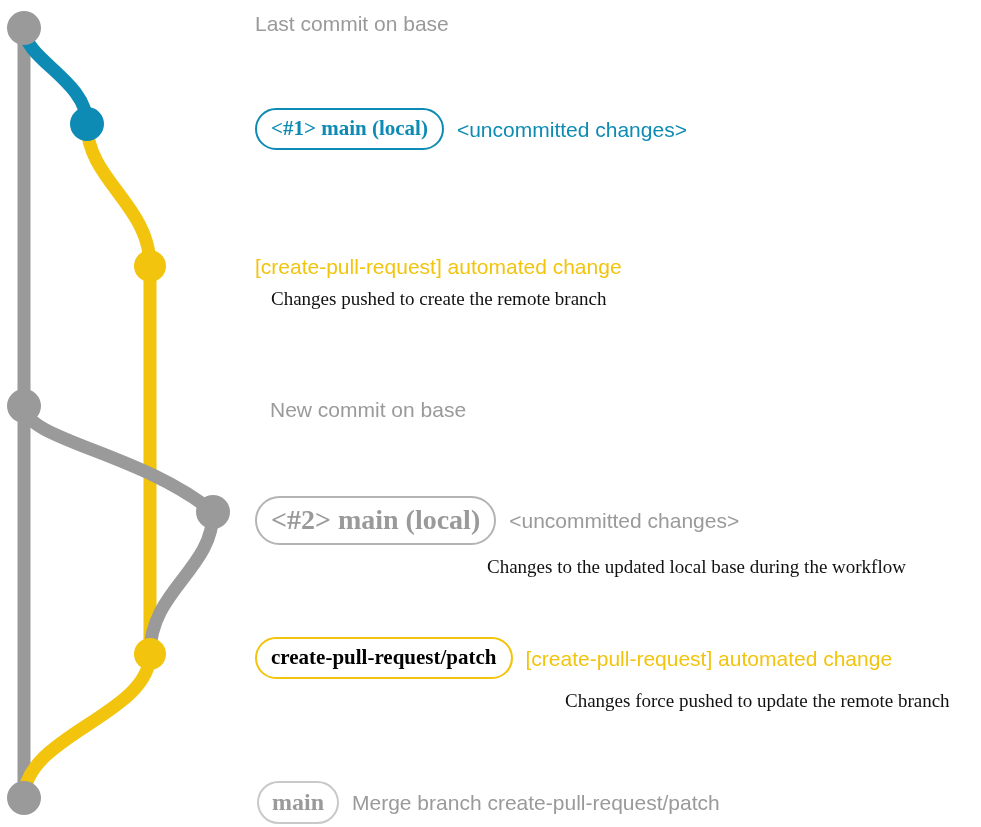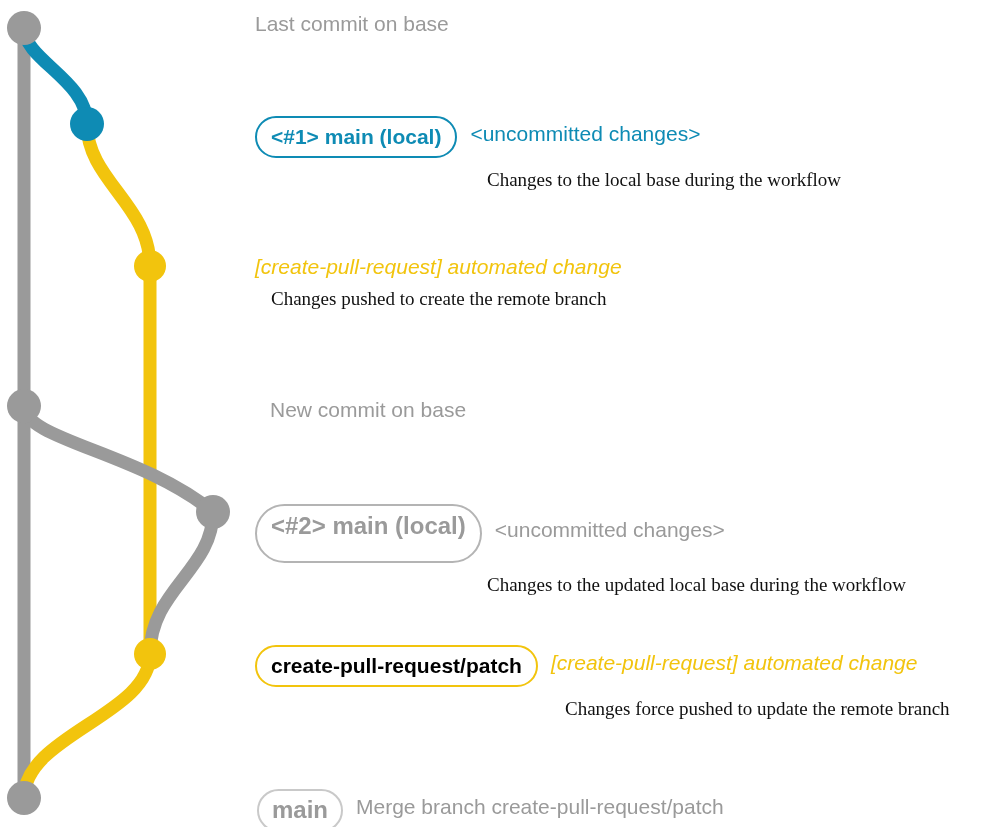--- a/index.html
+++ b/index.html
@@ -44,41 +44,40 @@
     align-items: center;
     white-space: nowrap;
   }
 
   .ref-badge {
     display: inline-flex;
     align-items: center;
     justify-content: center;
     border-style: solid;
     border-radius: 999px;
-    font-family: Liberation Sans, sans-serif;
+    font-family: Liberation Serif, serif;
     font-weight: bold;
     line-height: 1;
     box-sizing: border-box;
-    margin-top: 8px;
   }
 
   .badge-blue {
     color: #0e8bb4;
     border-color: #0e8bb4;
     border-width: 2px;
     font-size: 21px;
     padding: 8px 14px 9px 14px;
   }
 
   .badge-gray {
     color: #9a9a9a;
     border-color: #b4b4b4;
     border-width: 2px;
-    font-size: 24px;
-    padding: 8px 14px 23px 14px;
+    font-size: 28px;
+    padding: 8px 14px 9px 14px;
   }
 
   .badge-yellow {
     color: #000000;
     border-color: #f2c40d;
     border-width: 2px;
     font-size: 21px;
     padding: 8px 14px 9px 14px;
   }
 
@@ -92,21 +91,21 @@
 
   .commit-subject {
     font-family: "Liberation Sans", sans-serif;
     font-size: 21px;
     line-height: 1;
     white-space: nowrap;
   }
 
   .subject-gray   { color: #9a9a9a; }
   .subject-blue   { color: #0e8bb4; }
-  .subject-yellow { color: #f2c40d; font-style: italic; }
+  .subject-yellow { color: #f2c40d; }
 
   .with-badge-gap { margin-left: 13px; }
 
   .commit-note {
     font-family: "Liberation Serif", serif;
     font-size: 19px;
     color: #111111;
     line-height: 1;
     white-space: nowrap;
     margin-top: 12px;
@@ -146,21 +145,20 @@
     <div class="row-main">
       <span class="commit-subject subject-gray">Last commit on base</span>
     </div>
   </div>
 
   <div class="commit-row" style="left:255px; top:108px;">
     <div class="row-main">
       <span class="ref-badge badge-blue">&lt;#1&gt; main (local)</span>
       <span class="commit-subject subject-blue with-badge-gap">&lt;uncommitted changes&gt;</span>
     </div>
-    <div class="commit-note" style="margin-left:232px;">Changes to the local base during the workflow</div>
   </div>
 
   <div class="commit-row" style="left:255px; top:256px;">
     <div class="row-main">
       <span class="commit-subject subject-yellow">[create-pull-request] automated change</span>
     </div>
     <div class="commit-note" style="margin-left:16px;">Changes pushed to create the remote branch</div>
   </div>
 
   <div class="commit-row" style="left:270px; top:399px;">

